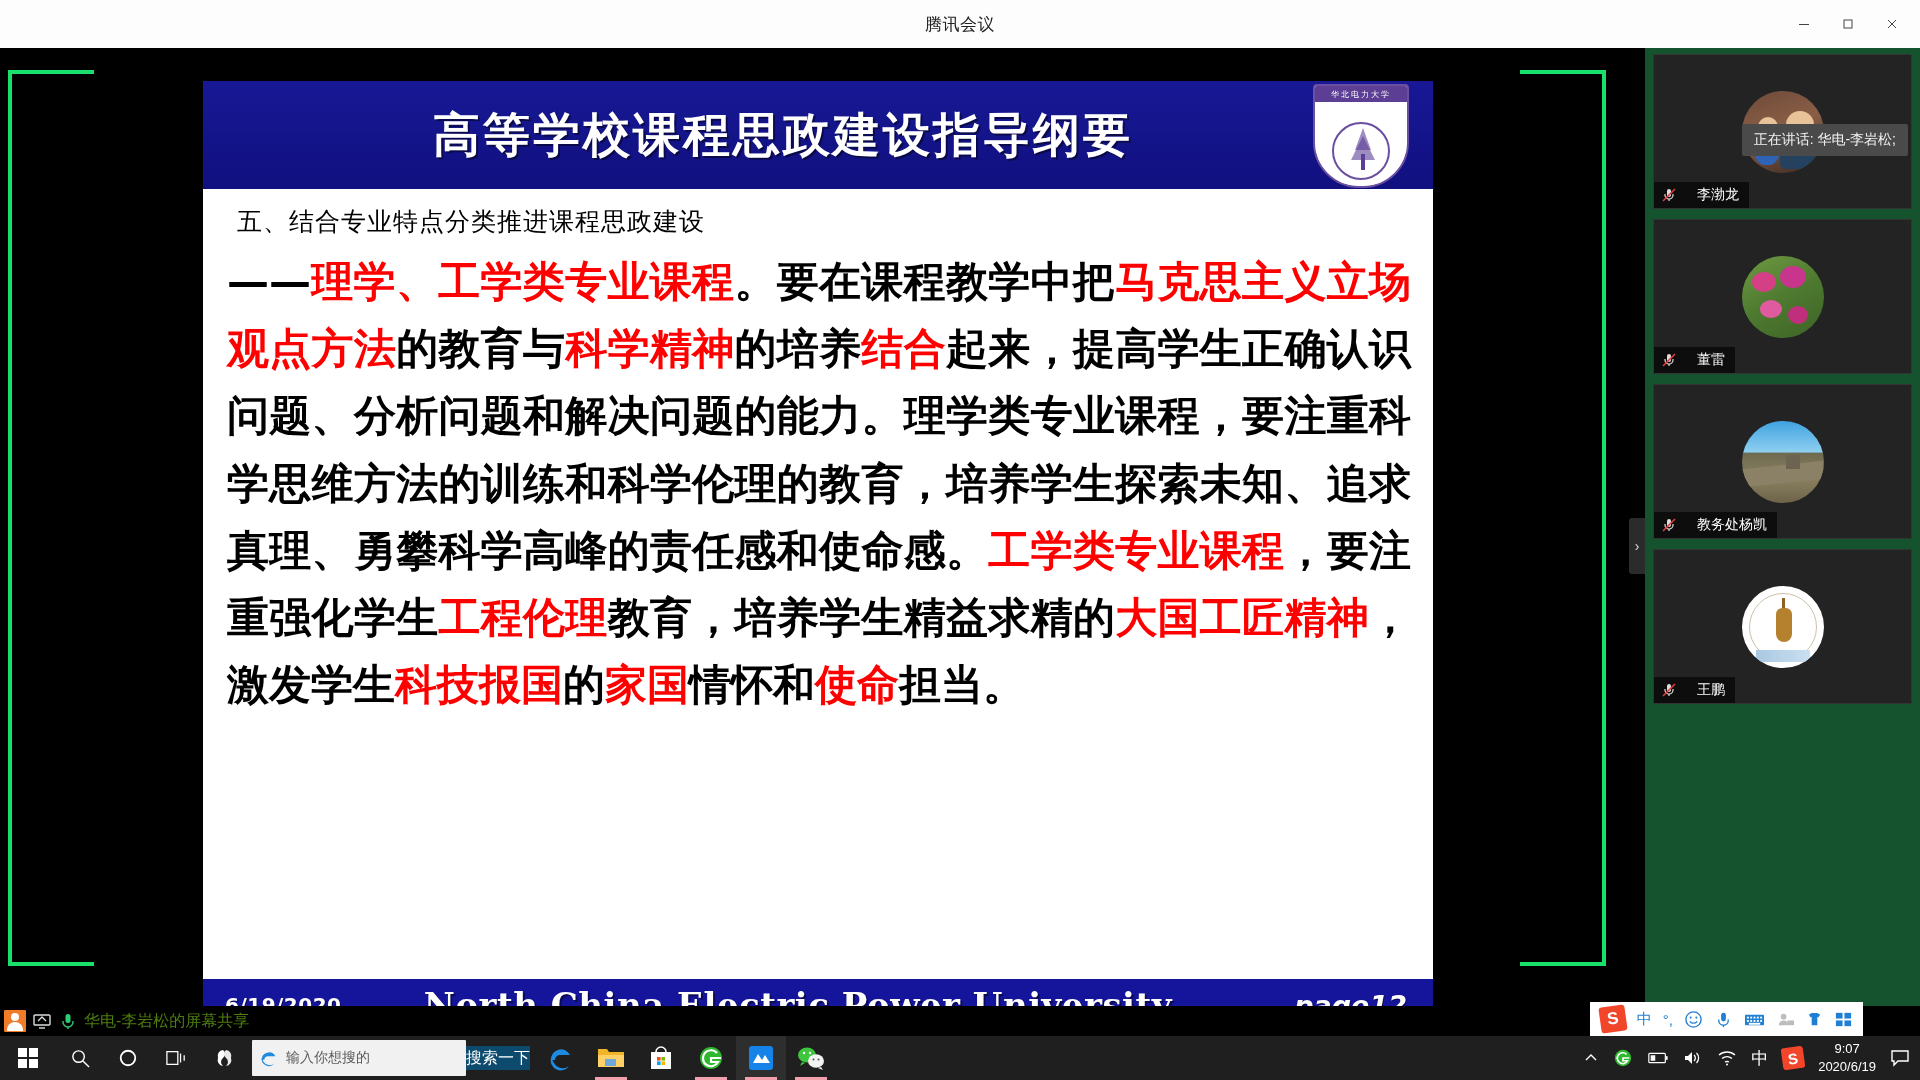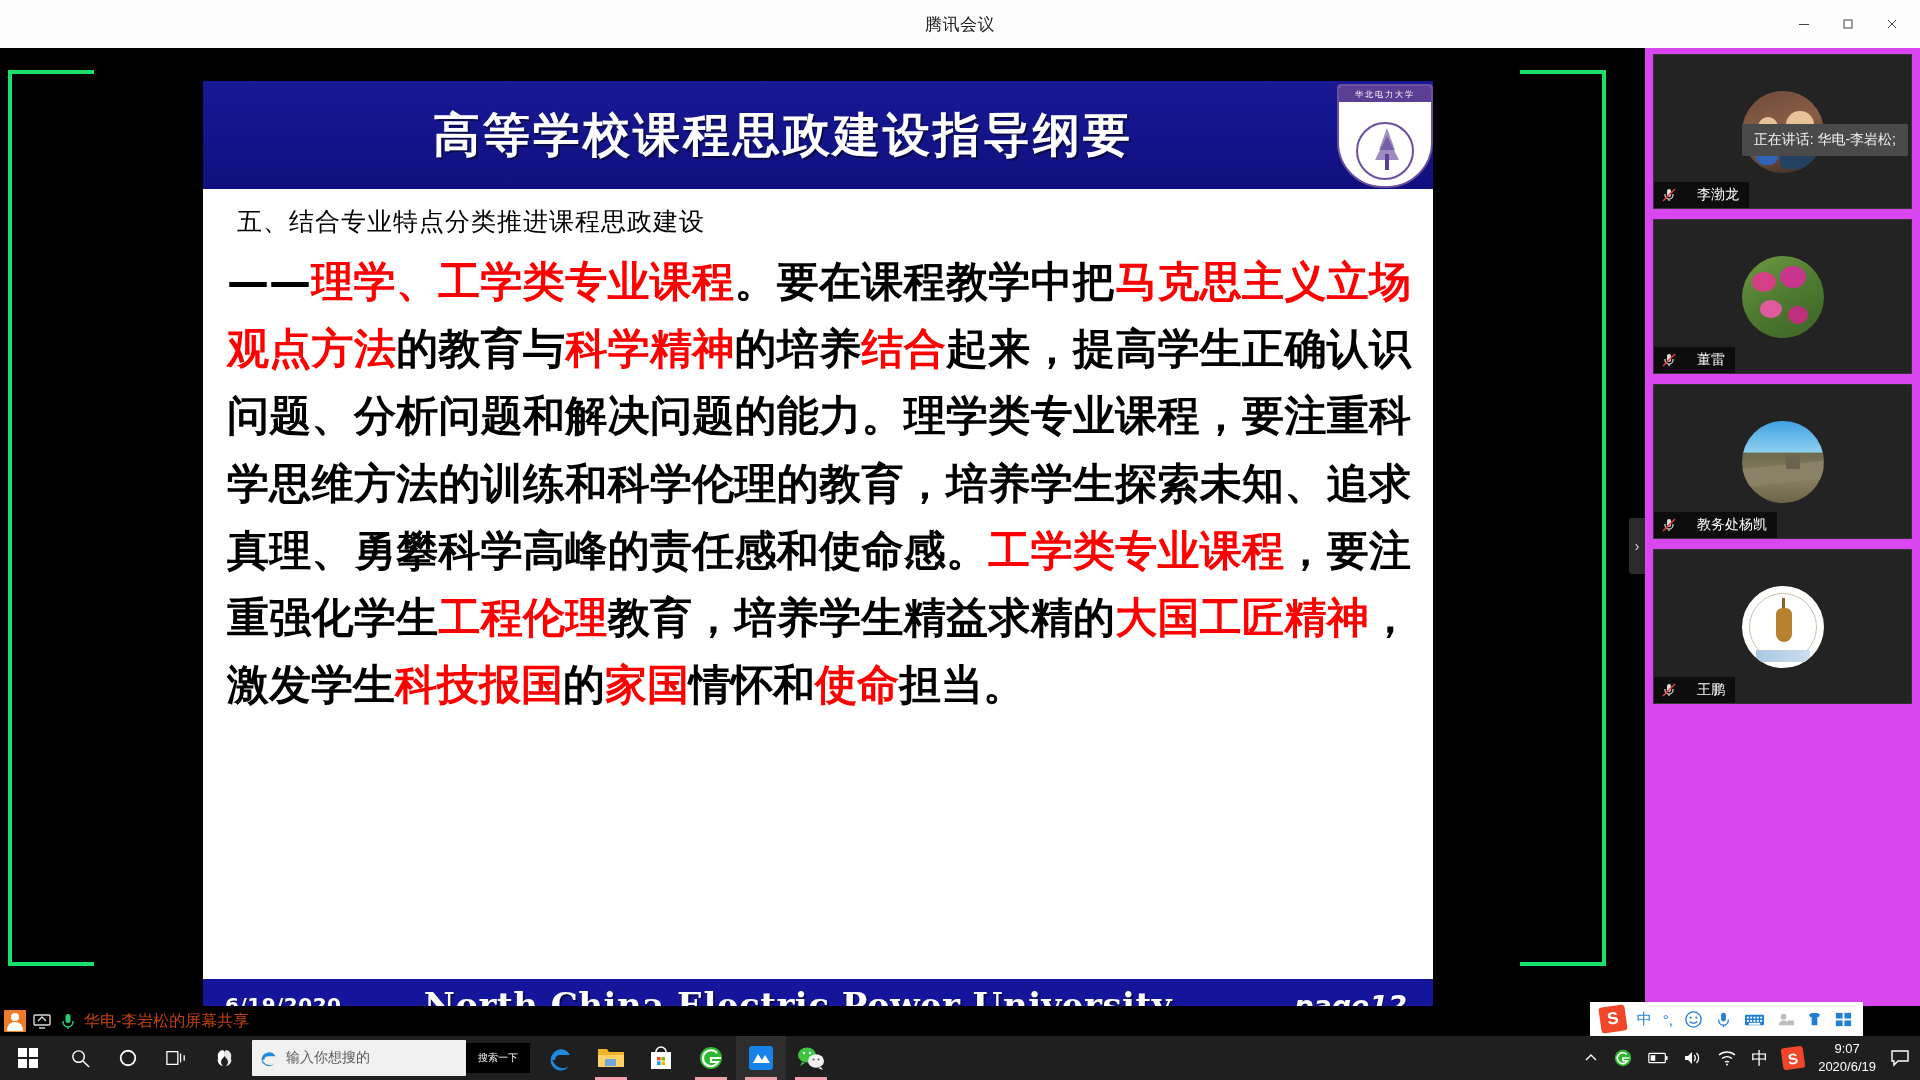--- a/index.html
+++ b/index.html
@@ -59,21 +59,21 @@
     background-image: linear-gradient(180deg, #181896 0%, #10107f 100%);
     display: flex; align-items: center; justify-content: center;
   }
   .slide-title {
     font-family: "DejaVu Sans", "Liberation Sans", sans-serif;
     font-size: 47px; font-weight: bold; color: #ffffff; letter-spacing: 3px;
     text-shadow: 2px 2px 0 rgba(0,0,0,.45);
     padding-right: 70px;
   }
   .crest {
-    position: absolute; right: 0; top: 3px; width: 96px; height: 104px;
+    position: absolute; right: 24px; top: 3px; width: 96px; height: 104px;
     background: #efeff5; border-radius: 4px 4px 46px 46px;
     border: 2px solid #6b4fa0; overflow: hidden;
   }
   .crest-top {
     height: 16px; background: #5c3f94; color: #fff; font-size: 8px;
     display:flex; align-items:center; justify-content:center; letter-spacing:2px;
   }
   .crest-body { position: relative; height: 86px; background: #fff; }
   .crest-ring {
     position:absolute; left:50%; top:20px; transform:translateX(-50%);
@@ -110,21 +110,21 @@
   }
   .foot-page {
     font-family: "DejaVu Sans", "Liberation Sans", sans-serif;
     font-style: italic; font-weight: bold; font-size: 27px; margin-right: 26px;
     text-shadow: 1px 1px 0 rgba(0,0,0,.5);
   }
 
   
   .panel {
     position: absolute; right: 0; top: 48px; width: 275px; height: 958px;
-    background: #d946ef; padding: 6px 8px 0 8px;
+    background: #14532d; padding: 6px 8px 0 8px;
   }
   .tooltip {
     position: absolute; right: 12px; top: 76px; z-index: 5;
     background: #4a4a4a; color: #f2f2f2; font-size: 14px;
     padding: 7px 12px; border-radius: 2px; white-space: nowrap;
   }
   .tile {
     position: relative; height: 155px; margin-bottom: 10px;
     background: #232323; border: 1px solid #343434;
     display: flex; align-items: center; justify-content: center; overflow: hidden;
@@ -205,42 +205,42 @@
   .sb-icon { width: 20px; height: 20px; display: block; }
   .sb-user { width: 22px; height: 22px; background: #f07b28; position: relative; border-radius: 1px; }
   .sb-user::before {
     content:''; position:absolute; left:7px; top:3px; width:8px; height:8px;
     border-radius:50%; background:#fff;
   }
   .sb-user::after {
     content:''; position:absolute; left:3px; top:12px; width:16px; height:9px;
     border-radius:8px 8px 0 0; background:#fff;
   }
-  .sb-text { color: #c2410c; font-size: 16px; }
+  .sb-text { color: #4d7c0f; font-size: 16px; }
 
   
   .taskbar {
     position: absolute; left: 0; bottom: 0; width: 1920px; height: 44px;
     background: #1f1f1f; display: flex; align-items: center;
   }
   .tb-btn {
     width: 48px; height: 44px; display: flex; align-items: center; justify-content: center;
     color: #fff;
   }
   .tb-btn.start { width: 56px; }
   .win-logo { width: 20px; height: 20px; display: grid; grid-template-columns: 1fr 1fr;
               grid-template-rows: 1fr 1fr; gap: 2px; }
   .win-logo i { background: #fff; display: block; }
   .searchbox {
     margin-left: 4px; width: 214px; height: 36px; background: #f1f1f1;
     display: flex; align-items: center; border-radius: 1px;
   }
   .searchbox .ph { color: #5b5b5b; font-size: 14px; margin-left: 6px; }
   .search-go {
-    width: 64px; height: 30px; background: #000000; color: #fff; font-size: 10px;
+    width: 64px; height: 24px; background: #0c4a6e; color: #fff; font-size: 16px;
     display: flex; align-items: center; justify-content: center;
   }
   .tb-apps { display: flex; align-items: center; margin-left: 6px; }
   .tb-app {
     width: 50px; height: 44px; display: flex; align-items: center; justify-content: center;
     position: relative;
   }
   .tb-app.active { background: #2e2e2e; }
   .tb-app .under {
     position: absolute; bottom: 0; left: 9px; width: 32px; height: 3px; background: #f2a0ad;

